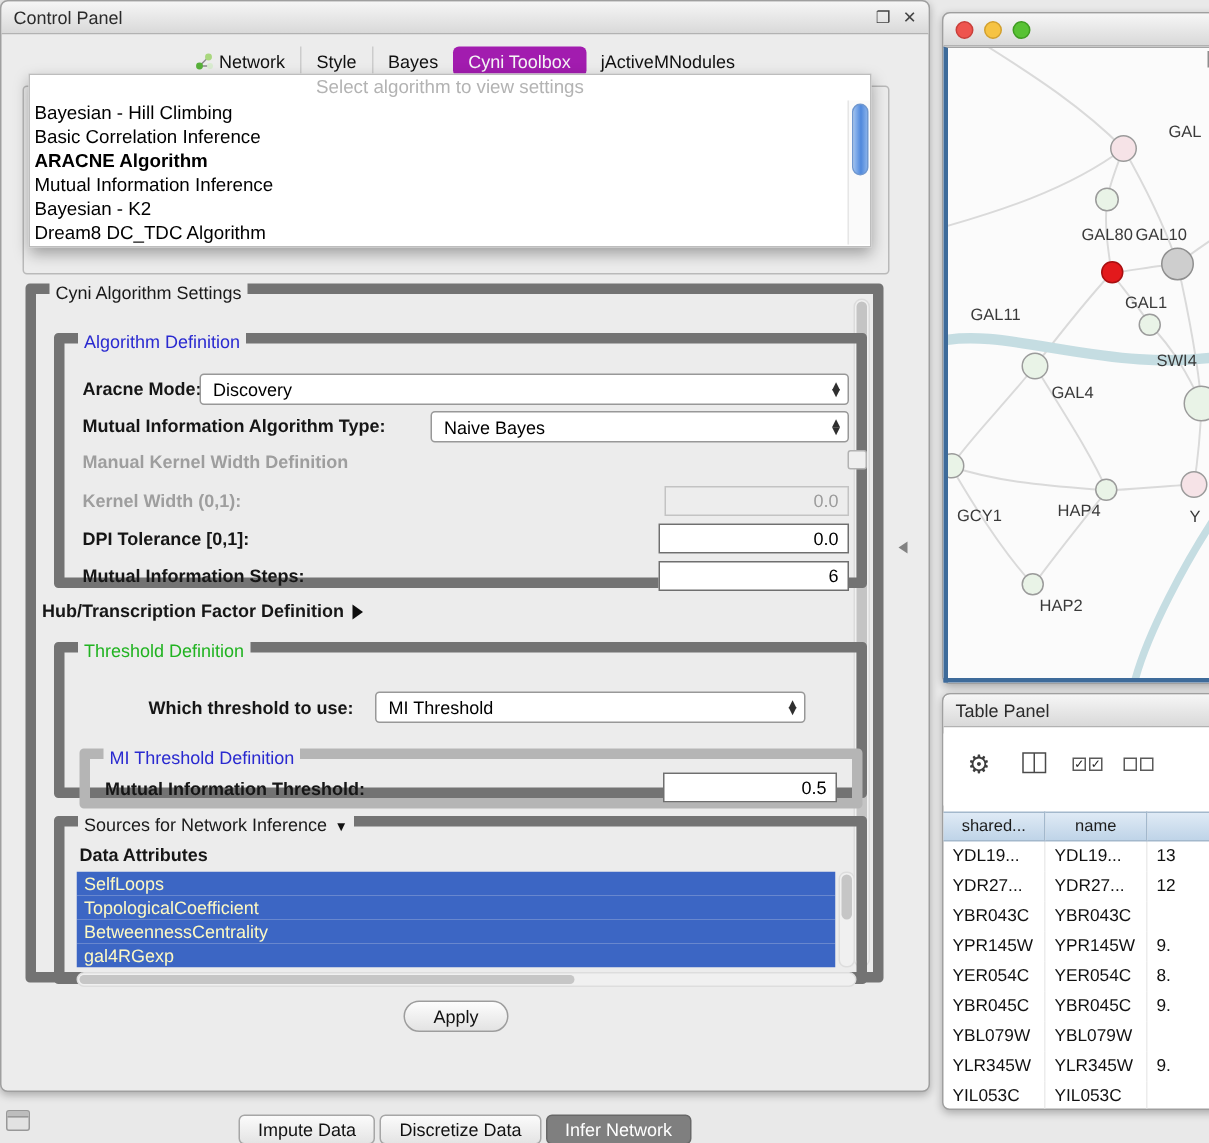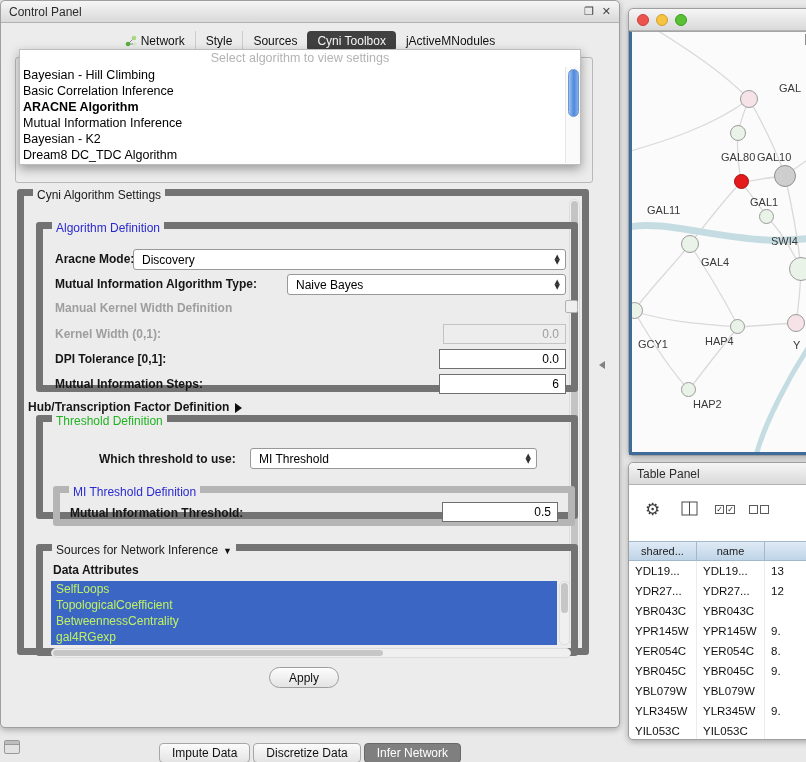--- a/index.html
+++ b/index.html
@@ -40,21 +40,21 @@
   .tabs {
     position:absolute; top:30px; left:0; right:0;
     display:flex; justify-content:center; align-items:center;
   }
   .tab {
     padding:3px 10px; color:#111; display:flex; align-items:center; gap:4px;
     border-left:1px solid #cccccc;
   }
   .tab:first-child { border-left:none; }
   .tab.active {
-    background:#404040; color:#f5f5f5; border-radius:4px; border-left:none;
+    background:#a21caf; color:#f5f5f5; border-radius:4px; border-left:none;
   }
   .tab.active + .tab { border-left:none; }
 
   
   #hidden-group {
     left:14px; top:56px; width:578px; height:126px;
     border:1px solid #b9b9b9; border-radius:3px;
   }
 
   
@@ -90,21 +90,21 @@
   #settings-scroll {
     position:absolute; right:2px; top:3px; bottom:3px; width:11px;
     background:#f0f0f0; border:1px solid #dcdcdc; border-radius:6px;
   }
   #settings-scroll i {
     position:absolute; top:1px; left:1px; right:1px; bottom:1px;
     background:#c4c4c4; border-radius:5px; display:block;
   }
 
   #algo-def-group { left:12px; top:26px; width:542px; height:170px; }
-  #threshold-group { left:12px; top:219px; width:542px; height:104px; }
+  #threshold-group { left:12px; top:232px; width:542px; height:104px; }
   #mi-threshold-group { left:10px; top:64px; width:522px; height:40px; border-color:#b5b5b5; }
   #mi-threshold-group .gtitle { background:#ececec; }
   #sources-group { left:12px; top:348px; width:542px; height:112px; }
 
   .lbl { position:absolute; font-weight:bold; font-size:12px; color:#161616; white-space:nowrap; }
   .lbl.disabled { color:#9e9e9e; }
 
   .combo {
     position:absolute; height:21px;
     background:#ffffff; border:1px solid #989898; border-radius:3px;
@@ -133,21 +133,21 @@
     display:inline-block; width:0; height:0; margin-left:6px;
     border-left:7px solid #0d0d0d;
     border-top:5px solid transparent; border-bottom:5px solid transparent;
     vertical-align:middle;
   }
   .caret-down { font-size:9px; margin-left:5px; color:#111; }
 
   .attr-list { position:absolute; left:8px; top:30px; width:506px; height:64px; overflow:hidden; }
   .attr-item {
     height:16px; line-height:16px; padding-left:5px;
-    background:#3c66c4; color:#bef264; font-size:12px; white-space:nowrap;
+    background:#3c66c4; color:#fef9c3; font-size:12px; white-space:nowrap;
   }
   .vscroll {
     position:absolute; left:516px; top:30px; width:11px; height:64px;
     background:#f0f0f0; border:1px solid #dddddd; border-radius:5px;
   }
   .vscroll i { position:absolute; top:1px; left:1px; right:1px; height:30px; background:#c6c6c6; border-radius:4px; display:block; }
   .hscroll {
     position:absolute; left:8px; top:97px; width:520px; height:10px;
     background:#f0f0f0; border:1px solid #dddddd; border-radius:5px;
   }
@@ -264,21 +264,21 @@
         <circle cx="3" cy="9" r="2.3" fill="#57b13a"></circle>
         <circle cx="9" cy="3" r="2.3" fill="#a9d77e"></circle>
         <circle cx="10" cy="9" r="2" fill="#d9ecd0"></circle>
       </svg>
       <span>Network</span>
     </span>
     <span class="tab">
         <span>Style</span>
       </span>
     <span class="tab">
-        <span>Sources</span>
+        <span>Bayes</span>
       </span>
     <span class="tab active">
         <span>Cyni Toolbox</span>
       </span>
     <span class="tab">
         <span>jActiveMNodules</span>
       </span>
   </div>
 
   <div class="abs" id="hidden-group"></div>

